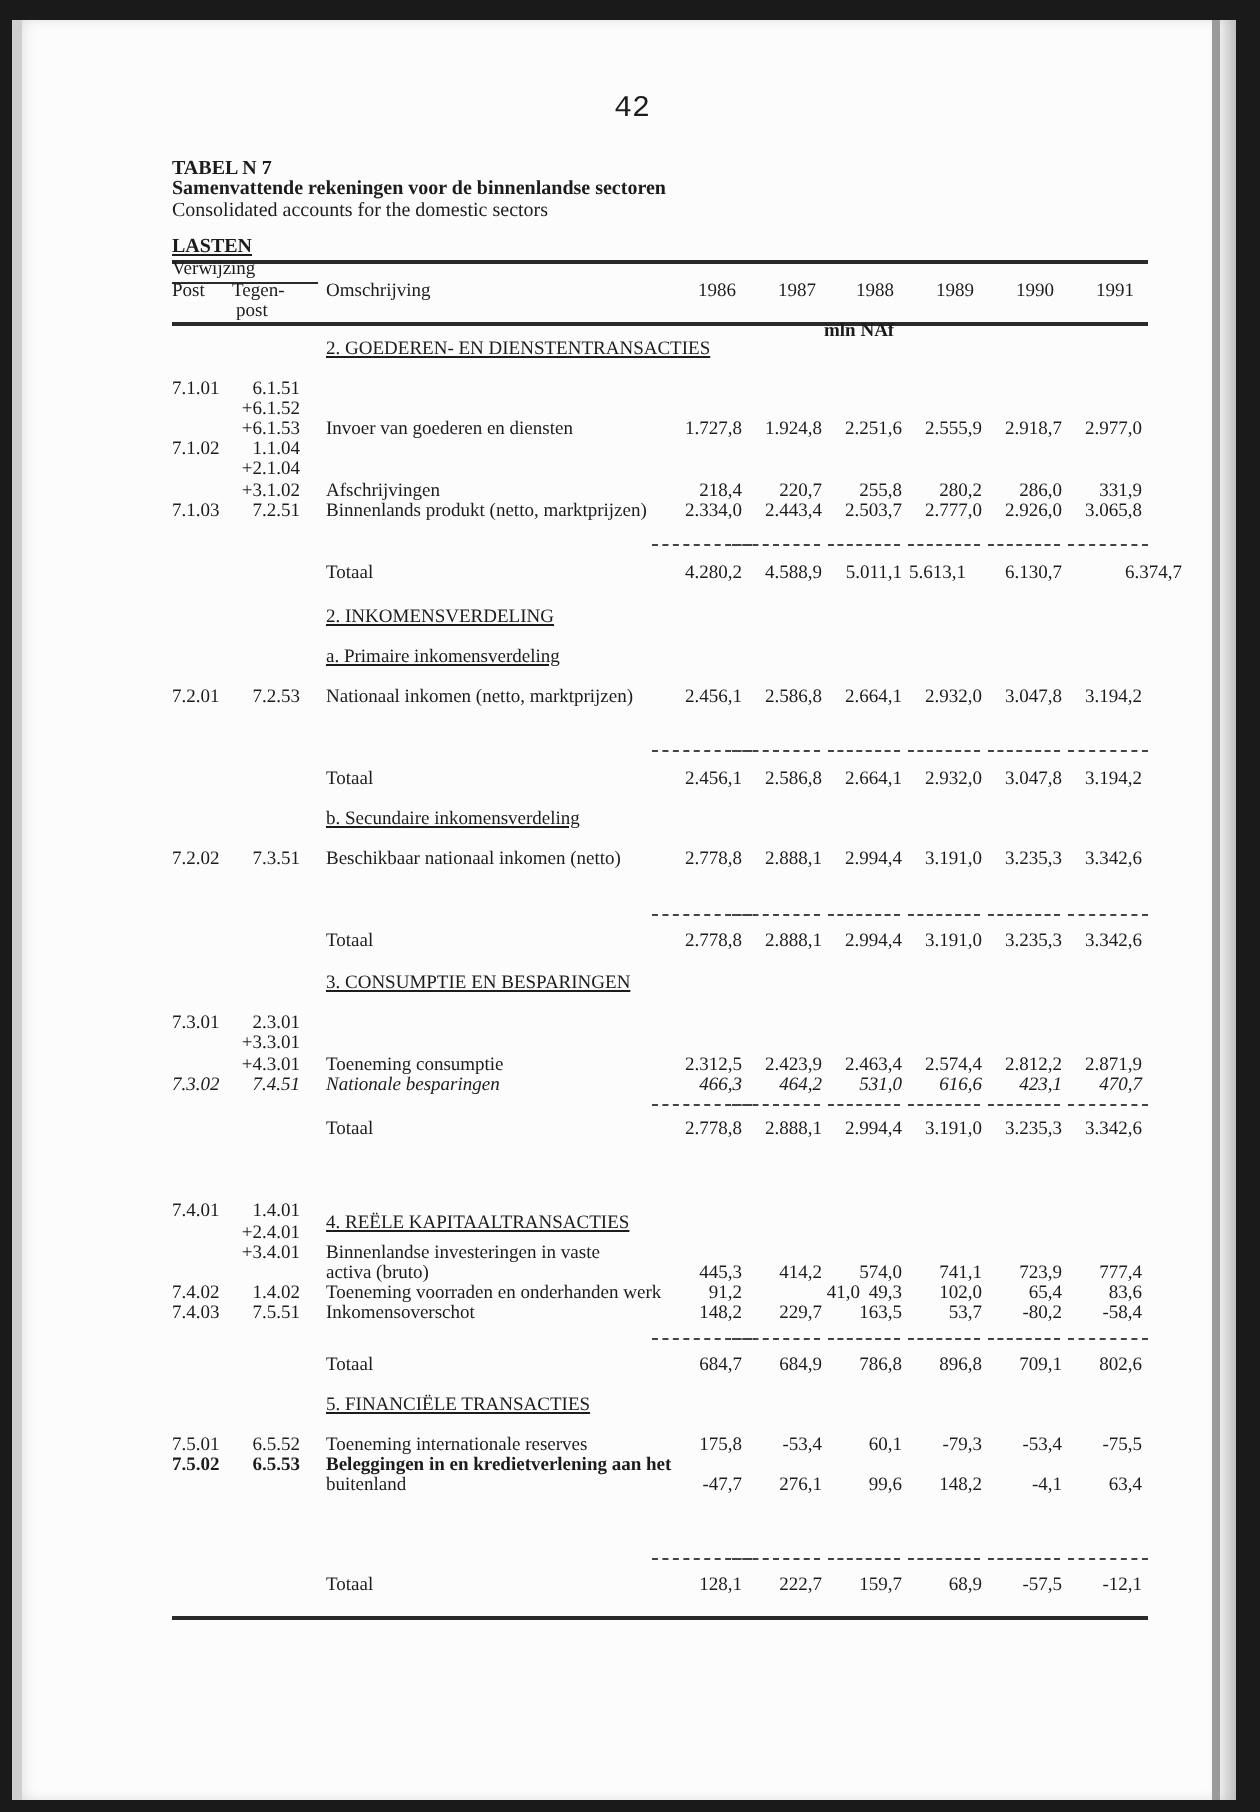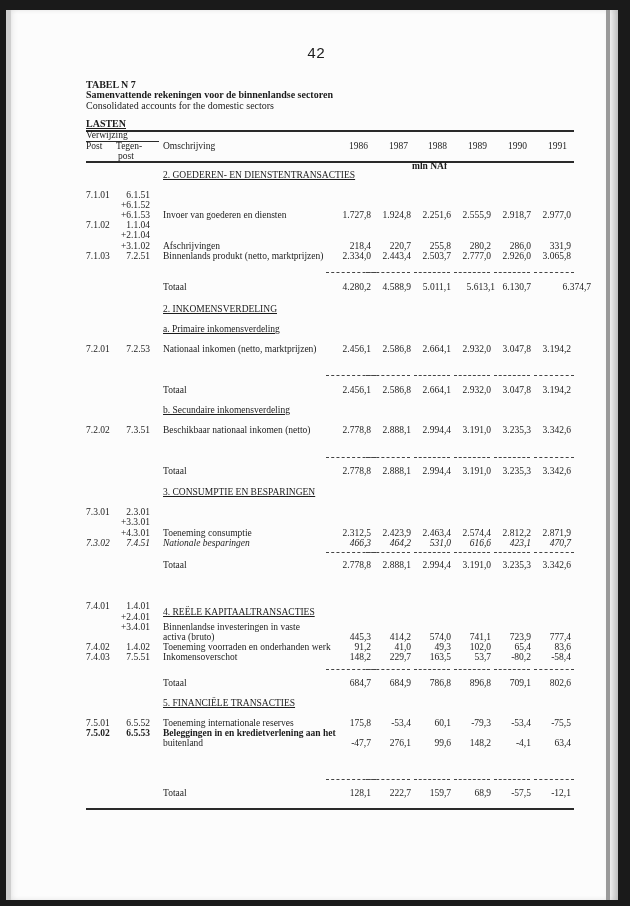--- a/index.html
+++ b/index.html
@@ -112,21 +112,21 @@
     <div class="dash" style="left:414px;top:272px;width:36px;"></div>
     <div class="dash" style="left:454px;top:272px;width:36px;"></div>
     <div class="dash" style="left:494px;top:272px;width:36px;"></div>
     <div class="dash" style="left:534px;top:272px;width:40px;"></div>
 </div>
 <div class="abs row" style="top:282px;">
   <span class="c-desc">Totaal</span>
   <span class="num" style="left:316px">4.280,2</span>
   <span class="num" style="left:356px">4.588,9</span>
   <span class="num" style="left:396px">5.011,1</span>
-  <span class="num" style="left:440px">5.613,1</span>
+  <span class="num" style="left:428px">5.613,1</span>
   <span class="num" style="left:476px">6.130,7</span>
   <span class="num" style="left:536px">6.374,7</span>
 </div>
 
 <div class="sec" style="top:304px;">2. INKOMENSVERDELING</div>
 <div class="sec" style="top:324px;">a. Primaire inkomensverdeling</div>
 <div class="abs row" style="top:344px;">
   <span class="c-post">7.2.01</span>
   <span class="c-teg">7.2.53</span>
   <span class="c-desc">Nationaal inkomen (netto, marktprijzen)</span>
@@ -251,21 +251,21 @@
   <span class="num" style="left:396px">574,0</span>
   <span class="num" style="left:436px">741,1</span>
   <span class="num" style="left:476px">723,9</span>
   <span class="num" style="left:516px">777,4</span>
 </div>
 <div class="abs row" style="top:642px;">
   <span class="c-post">7.4.02</span>
   <span class="c-teg">1.4.02</span>
   <span class="c-desc">Toeneming voorraden en onderhanden werk</span>
   <span class="num" style="left:316px">91,2</span>
-  <span class="num" style="left:356px">41,0</span>
+  <span class="num" style="left:375px">41,0</span>
   <span class="num" style="left:396px">49,3</span>
   <span class="num" style="left:436px">102,0</span>
   <span class="num" style="left:476px">65,4</span>
   <span class="num" style="left:516px">83,6</span>
 </div>
 <div class="abs row" style="top:652px;text-decoration:underline;">
   <span class="c-post">7.4.03</span>
   <span class="c-teg">7.5.51</span>
   <span class="c-desc">Inkomensoverschot</span>
   <span class="num" style="left:316px">148,2</span>

